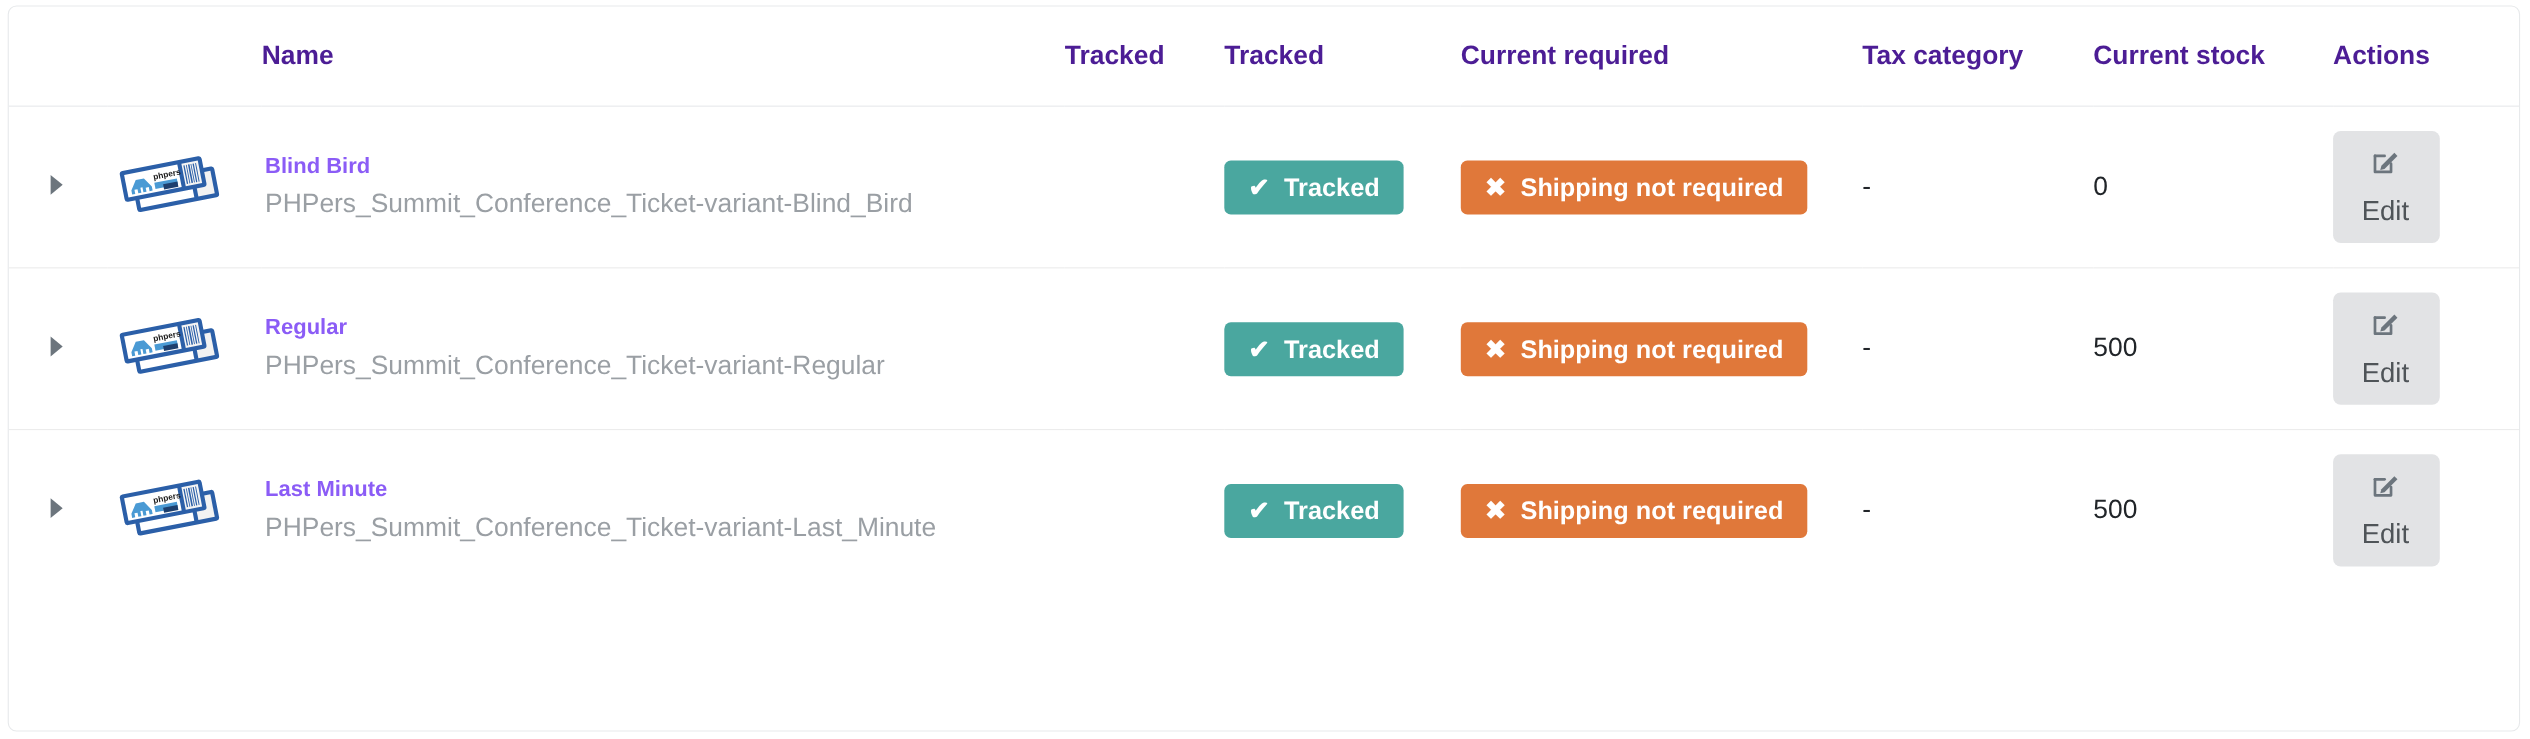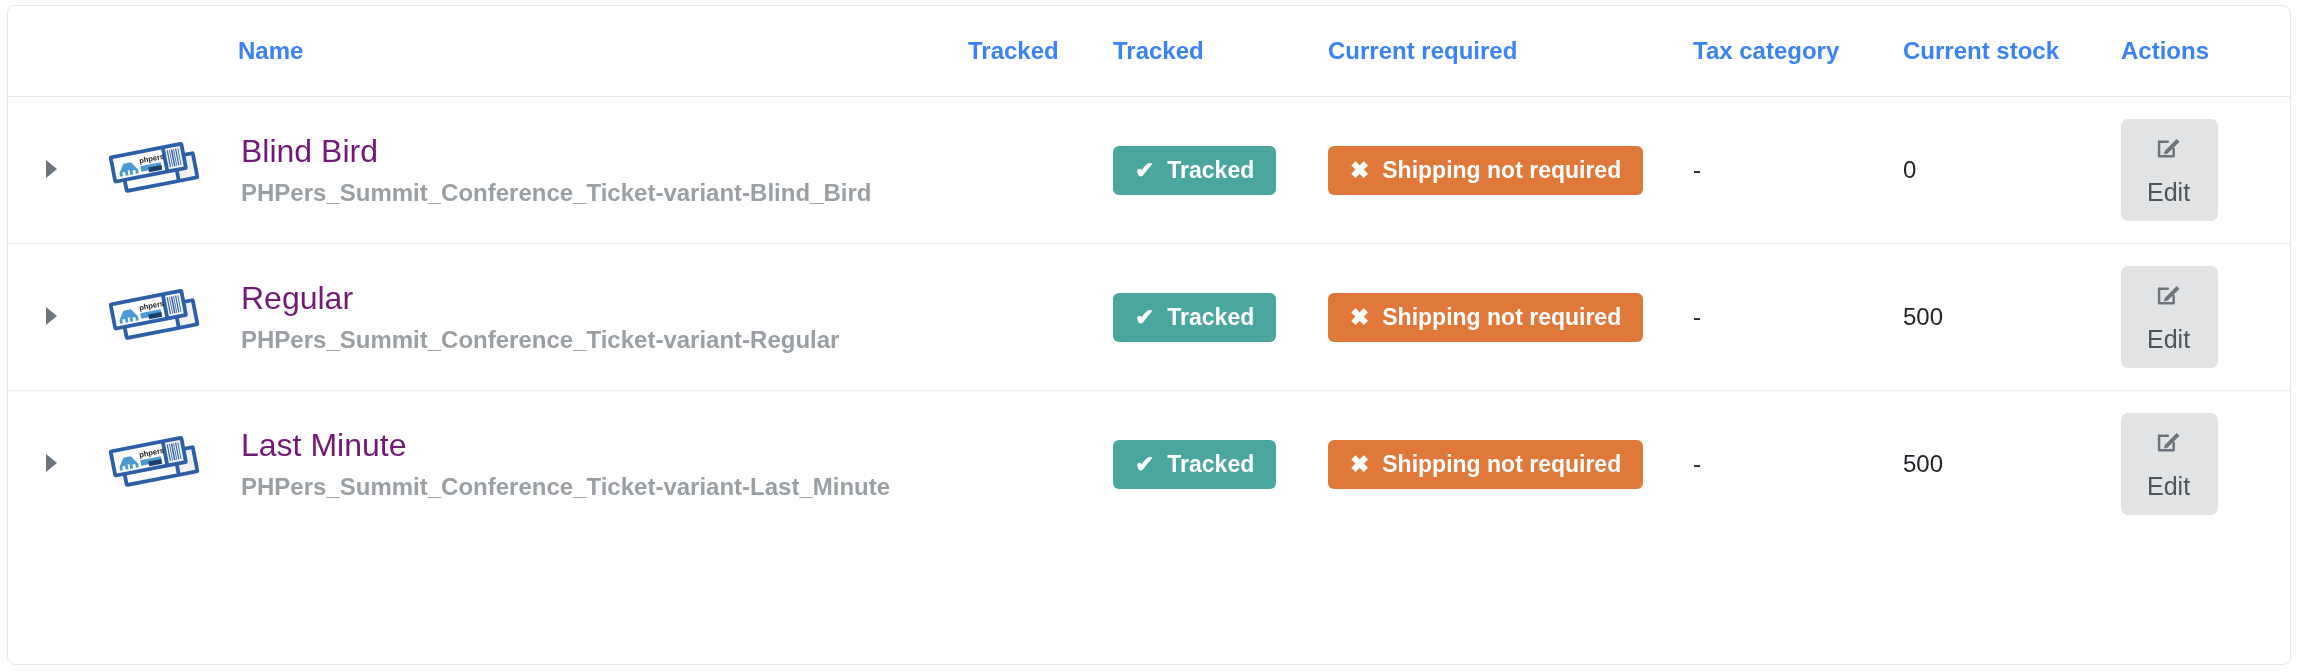--- a/index.html
+++ b/index.html
@@ -47,21 +47,21 @@
   table.variants {
     width: 100%;
     border-collapse: collapse;
     table-layout: fixed;
   }
 
   table.variants thead th {
     text-align: left;
     font-size: 24px;
     font-weight: bold;
-    color: #3b82f6;
+    color: #4c1d95;
     padding: 0;
     height: 90px;
     vertical-align: middle;
     border-bottom: 1px solid #e7e9eb;
     white-space: nowrap;
   }
 
   
   .col-caret    { width: 90px; }
   .col-thumb    { width: 140px; }
@@ -98,31 +98,31 @@
 
   .thumb-cell { text-align: left; }
   .thumb {
     width: 115px;
     height: 72px;
     display: block;
   }
 
   .name-cell { padding-left: 3px !important; }
   .variant-name {
-    font-size: 32px;
-    font-weight: normal;
-    color: #701a75;
+    font-size: 20px;
+    font-weight: bold;
+    color: #8b5cf6;
     line-height: 1.15;
     margin-bottom: 9px;
   }
   .variant-code {
     font-size: 24px;
     color: #9a9fa4;
     line-height: 1.15;
-    font-weight: bold;
+    font-weight: normal;
   }
 
   .badge {
     display: inline-flex;
     align-items: center;
     gap: 13px;
     border-radius: 6px;
     color: #ffffff;
     font-size: 23px;
     font-weight: bold;

